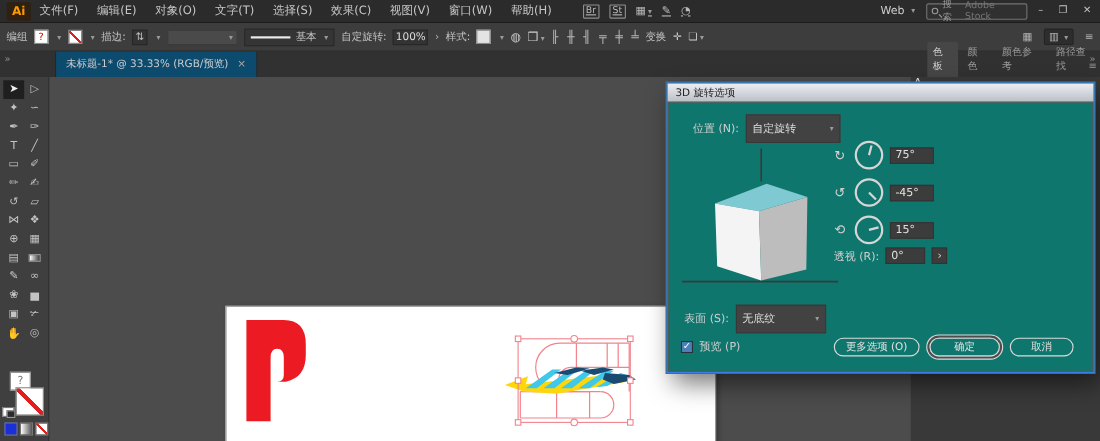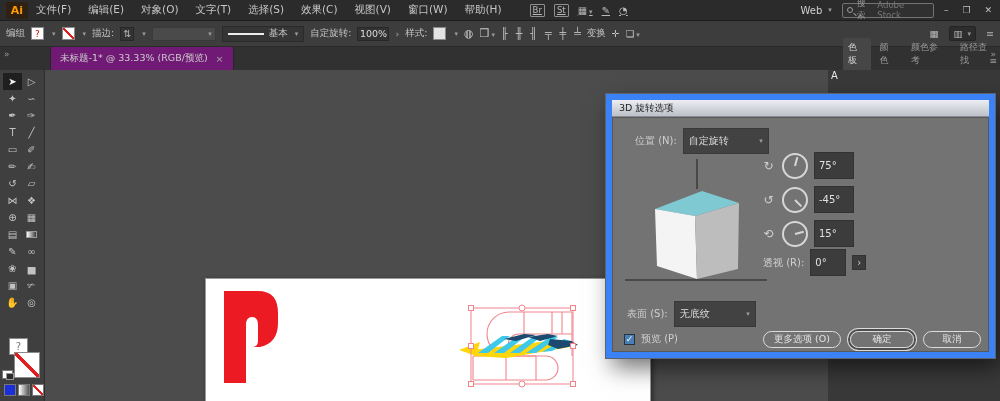--- a/index.html
+++ b/index.html
@@ -33,21 +33,21 @@
   .mini-box{height:14px;background:#333;border:1px solid #272727;display:flex;align-items:center;justify-content:center;color:#bbb}
   .disabled-box{width:64px;height:14px;background:#4a4a4a;border:1px solid #3a3a3a;display:flex;align-items:center;justify-content:flex-end;padding:0 3px;color:#6e6e6e}
   .strokestyle{display:flex;align-items:center;gap:5px;background:#353535;border:1px solid #2a2a2a;height:16px;padding:0 5px;}
   .strokeline{width:36px;height:2px;background:#ececec;}
   .opac-box{width:32px;height:14px;background:#333;border:1px solid #272727;display:flex;align-items:center;justify-content:center;color:#ddd}
   .alignicons{display:flex;gap:8px;color:#b5b5b5;font-size:11px}
   .cb-right{margin-left:auto;display:flex;align-items:center;gap:10px;color:#b5b5b5;}
   .ws-btn{background:#2d2d2d;border:1px solid #242424;padding:1px 4px;display:flex;gap:3px;align-items:center;border-radius:2px;}
   
   .tabbar{position:absolute;left:0;top:47px;width:1000px;height:23px;background:#313131;}
-  .doctab{position:absolute;left:50px;top:0;height:23px;min-width:170px;background:#701a75;
+  .doctab{position:absolute;left:50px;top:0;height:23px;min-width:170px;background:#0c4a6e;
           display:flex;align-items:center;gap:8px;padding:0 9px;font-size:9.5px;color:#cdcdcd;
           border-right:1px solid #262626;border-left:1px solid #262626;}
   .collapse-left{position:absolute;left:4px;top:2px;color:#9a9a9a;font-size:9px;letter-spacing:1px}
   .collapse-right{position:absolute;right:4px;top:2px;color:#9a9a9a;font-size:9px}
   .ptabs{position:absolute;left:843px;bottom:0;display:flex;align-items:flex-end;gap:4px;font-size:9px;}
   .ptab{padding:3px 5px;color:#9a9a9a;}
   .ptab.active{background:#464646;color:#d2d2d2;border-radius:2px 2px 0 0;}
   .ptab-menu{position:absolute;right:3px;bottom:4px;color:#9a9a9a;font-size:9px}
   
   .tools{position:absolute;left:0;top:70px;width:45px;bottom:0;background:#3f3f3f;border-right:1px solid #2c2c2c;}
@@ -68,29 +68,29 @@
   .mode.none{background:linear-gradient(45deg,#fff 42%,#e02020 42%,#e02020 58%,#fff 58%);}
   
   .canvas{position:absolute;left:45px;top:70px;width:783px;bottom:0;background:#4c4c4c;}
   .artboard{position:absolute;left:160px;top:208px;width:446px;height:178px;background:#fff;
             box-shadow:2px 2px 5px rgba(0,0,0,.45);border:1px solid #9a9a9a;}
   .artboard svg{position:absolute;left:0;top:0}
   
   .rightpanel{position:absolute;left:828px;top:70px;right:0;bottom:0;background:#393939;}
   .dock-a{position:absolute;left:3px;top:0px;color:#e8e8e8;font-size:10px;}
   
-  .dialog{position:absolute;left:606px;top:94px;width:389px;height:264px;background:#737373;
-          border:6px solid #3b82f6;box-shadow:0 0 0 1px #5a6570,6px 10px 22px rgba(0,0,0,.55);z-index:10;font-size:10px;}
+  .dialog{position:absolute;left:606px;top:75px;width:389px;height:264px;background:#0f766e;
+          border:1px solid #3b82f6;box-shadow:0 0 0 1px #5a6570,6px 10px 22px rgba(0,0,0,.55);z-index:10;font-size:10px;}
   .dlg-title{height:17px;background:linear-gradient(#eceef2,#bcc0c8);color:#1d1d1d;font-size:9.5px;
              display:flex;align-items:center;padding:0 7px;border-bottom:1px solid #8a8e96;}
   .dlg-body{position:absolute;left:0;top:17px;right:0;bottom:0;border:1px solid #585858;}
   .dlg-row{position:absolute;display:flex;align-items:center;gap:6px;color:#cfcfcf;}
   .dd{background:#424242;border:1px solid #383838;height:26px;display:flex;align-items:center;
       justify-content:space-between;padding:0 5px;color:#ddd;}
-  .valbox{background:#3c3c3c;border:1px solid #323232;height:27px;display:flex;align-items:center;padding:0 4px;color:#e0e0e0;}
+  .valbox{background:#3c3c3c;border:1px solid #323232;height:15px;display:flex;align-items:center;padding:0 4px;color:#e0e0e0;}
   .dial{width:26px;height:26px;border:2.5px solid #d6d6d6;border-radius:50%;position:relative;flex:none}
   .dial .hand{position:absolute;left:calc(50% - 1px);bottom:50%;width:2px;height:9px;background:#d6d6d6;transform-origin:center bottom;}
   .axis-ic{width:15px;text-align:center;color:#cfcfcf;font-size:12px;flex:none}
   .chevbtn{width:14px;height:15px;background:#3c3c3c;border:1px solid #323232;color:#ccc;
            display:flex;align-items:center;justify-content:center;font-size:10px;}
   .checkbox{width:11px;height:11px;background:#4a80b5;border:1px solid #28323c;color:#fff;font-size:9px;
             display:flex;align-items:center;justify-content:center;}
   .pill{height:17px;border:1px solid #dcdcdc;border-radius:9px;background:transparent;color:#e3e3e3;
         font-size:9.5px;display:flex;align-items:center;justify-content:center;padding:4px 10px;}
   .pill.default{box-shadow:0 0 0 2px #4d4d4d,0 0 0 3px #dcdcdc;}

